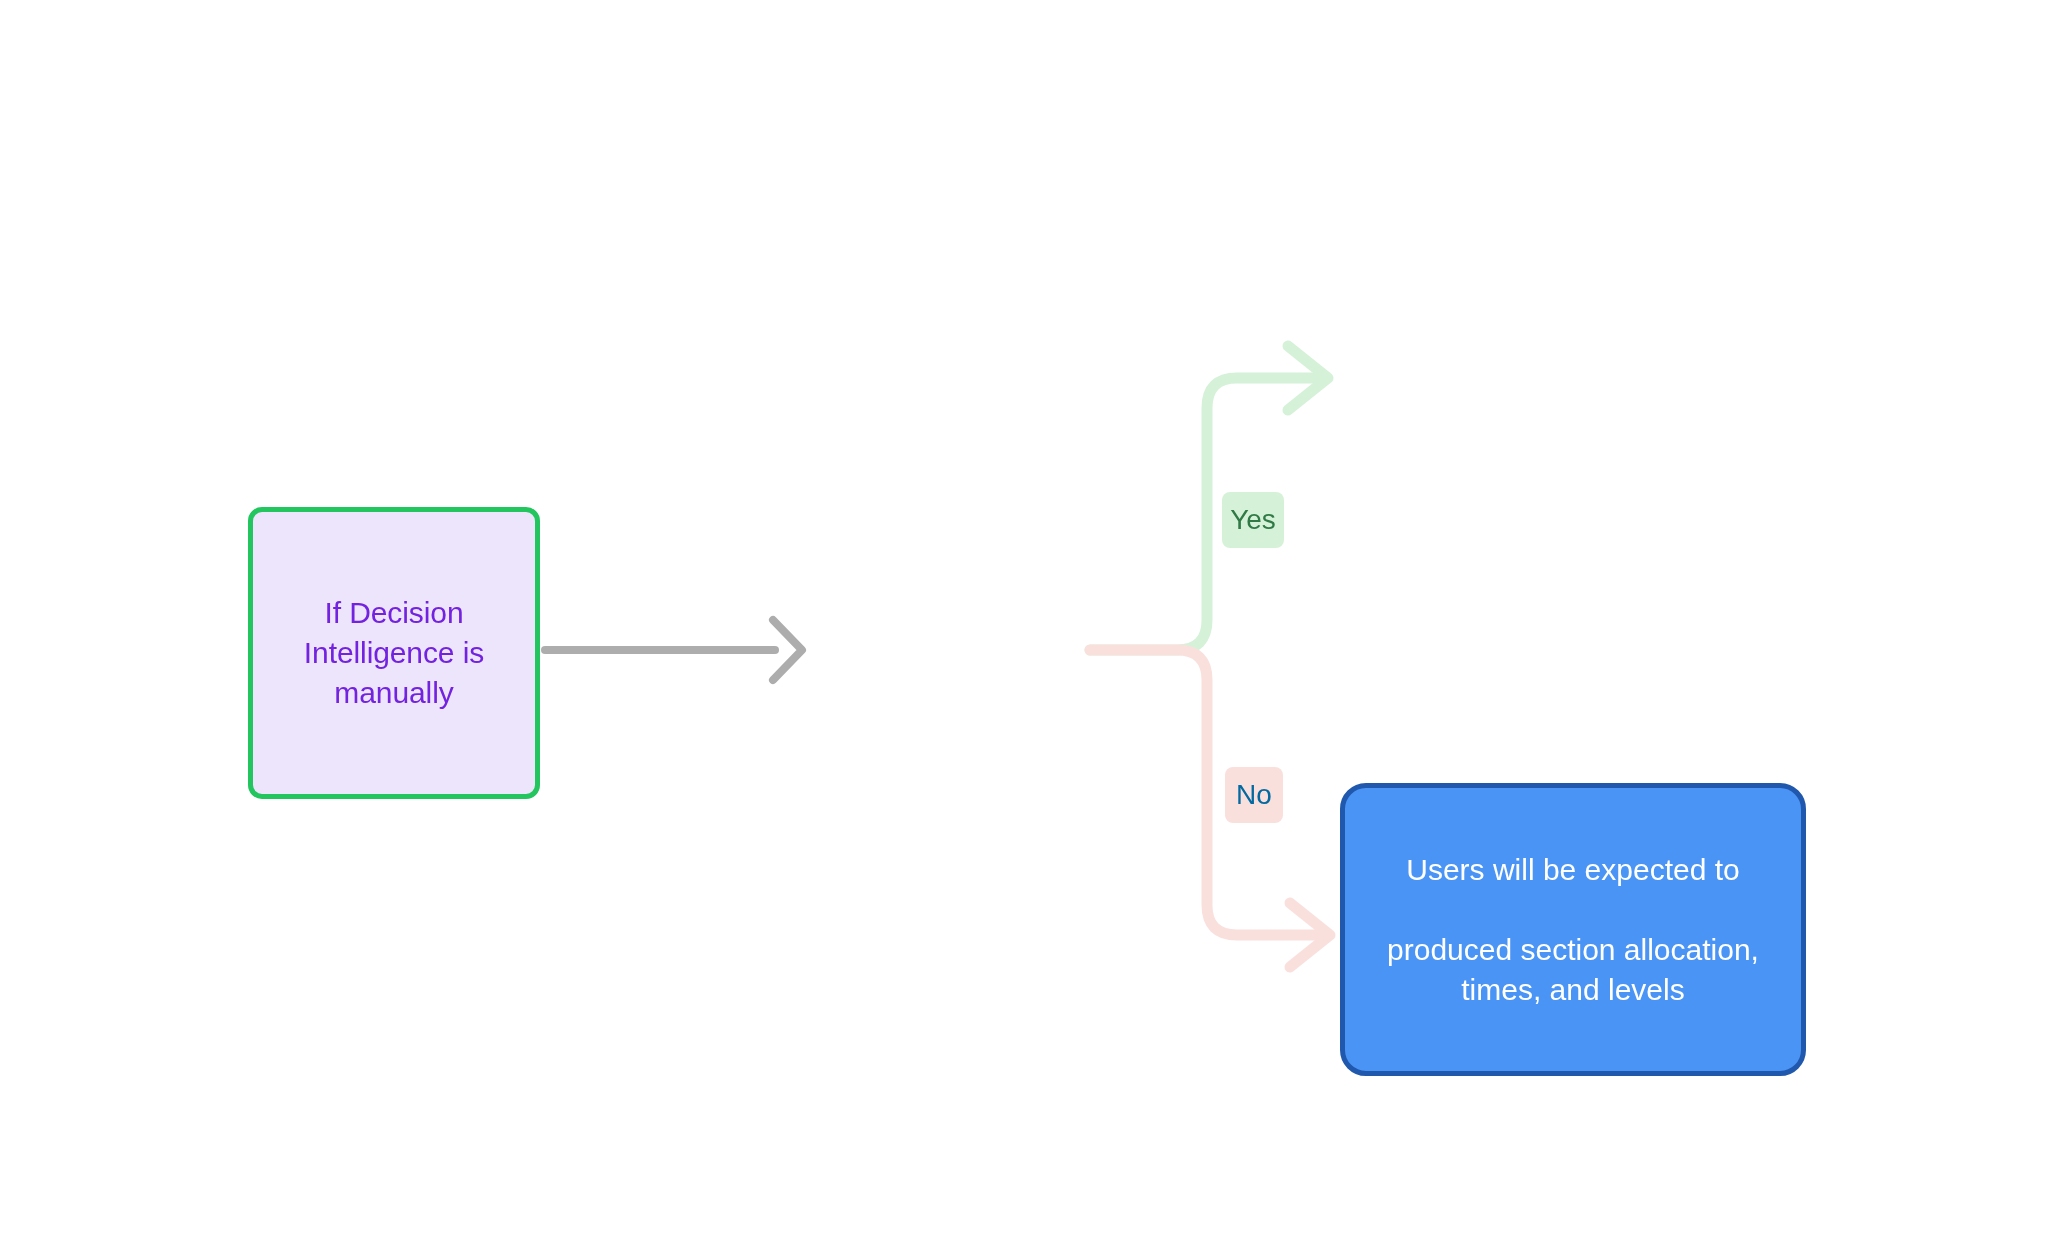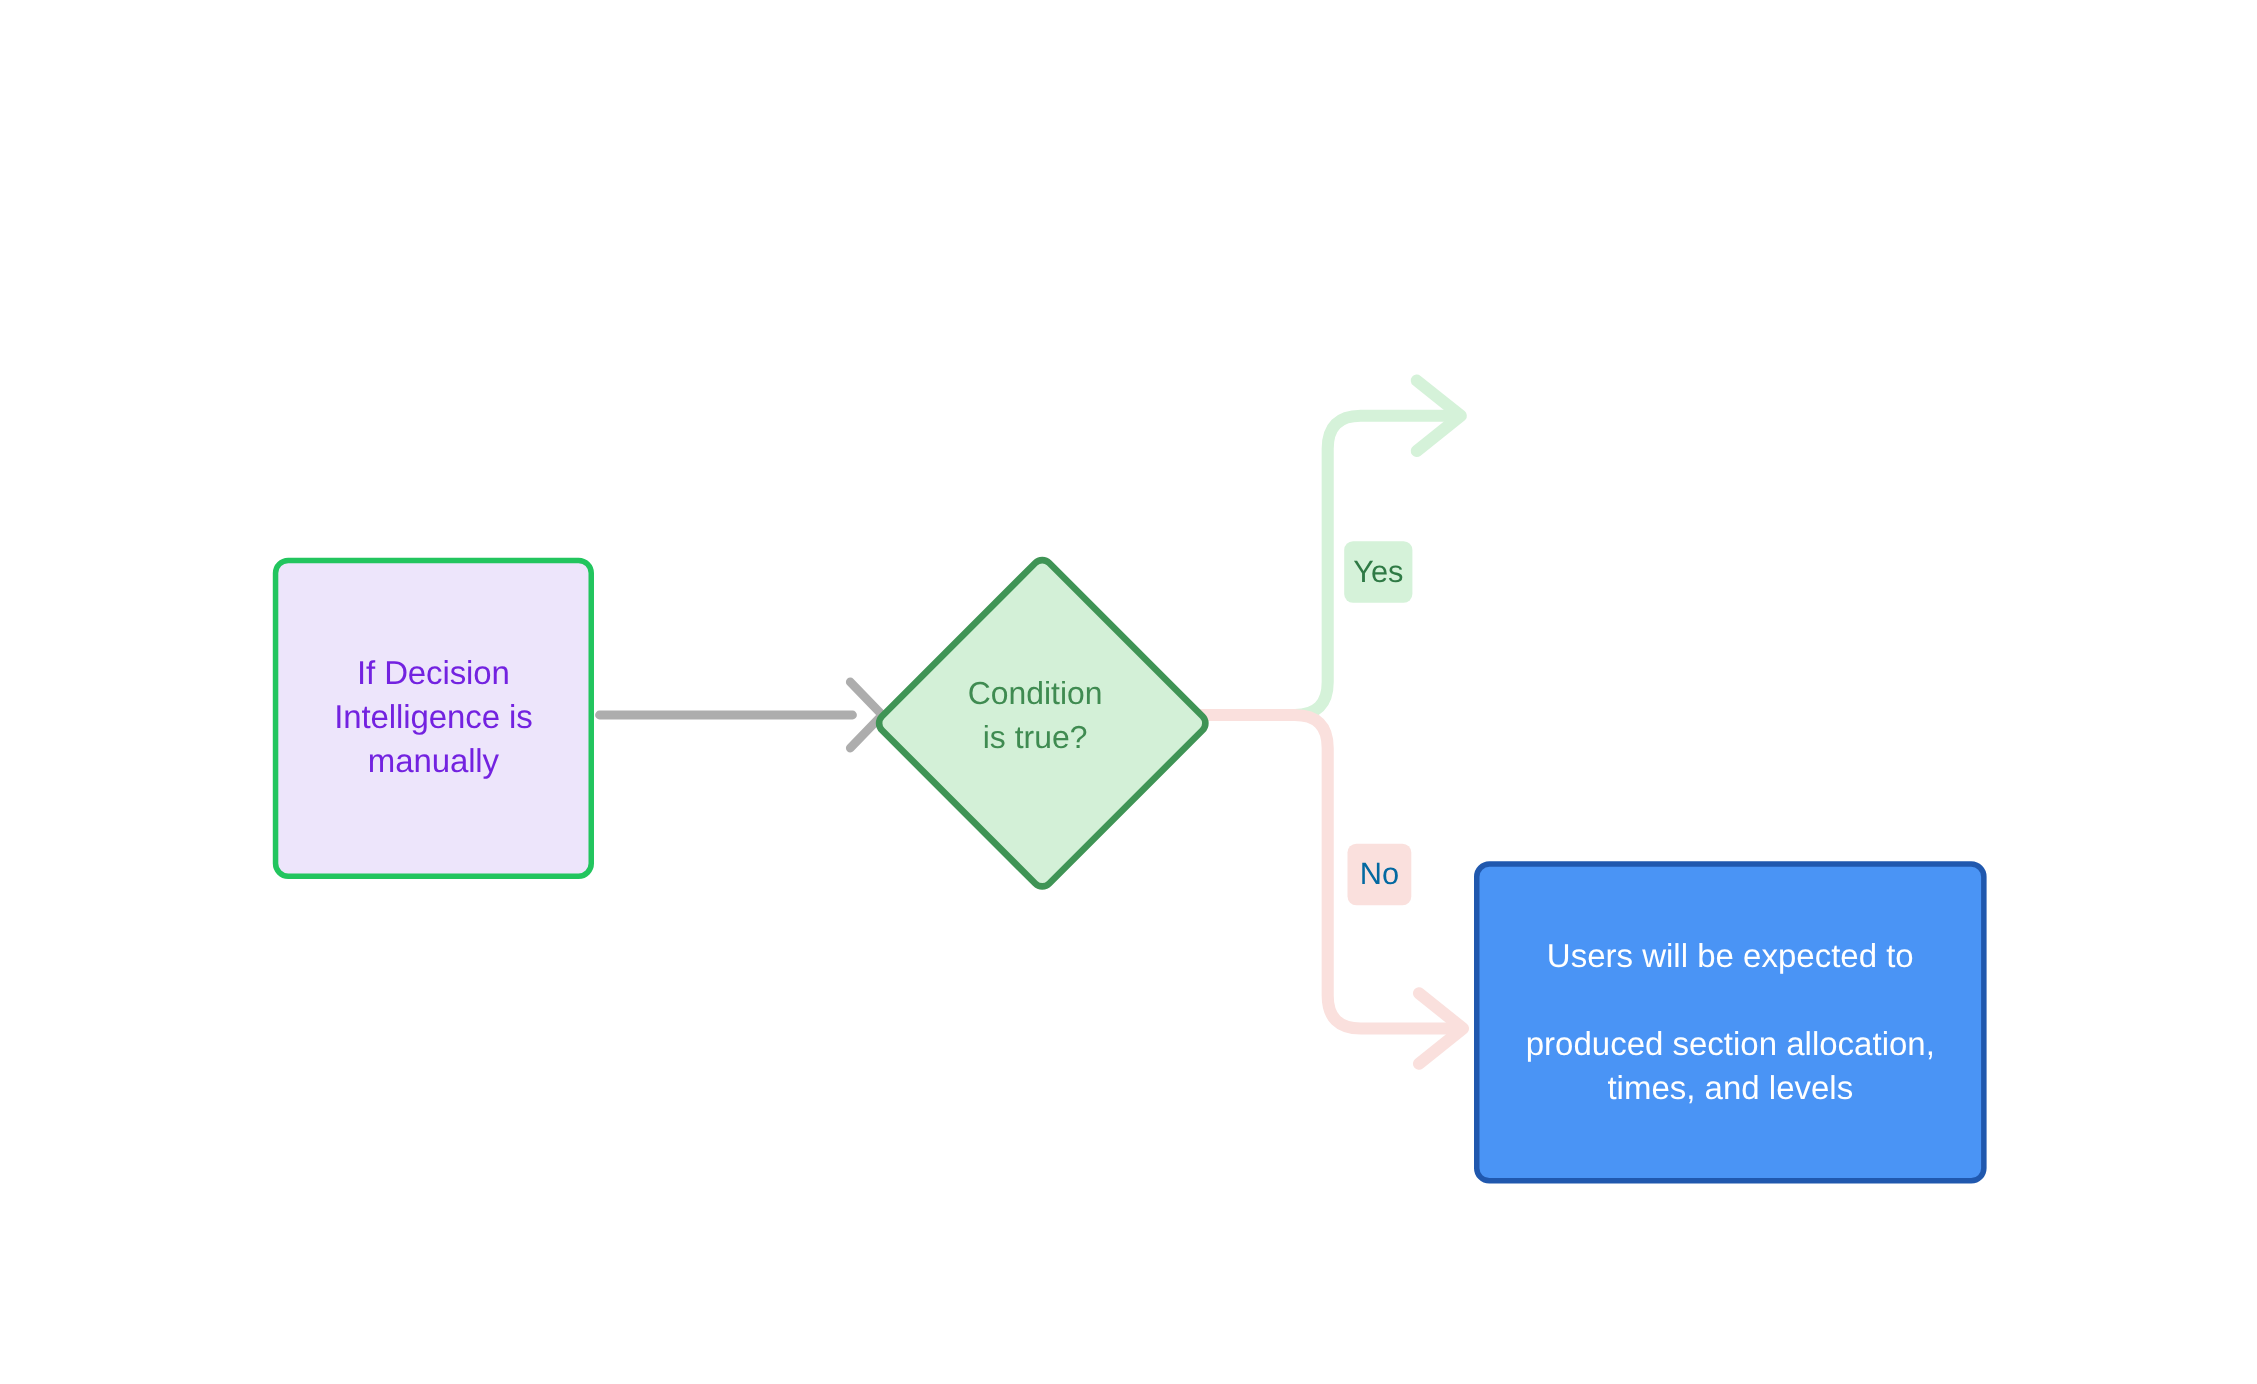--- a/index.html
+++ b/index.html
@@ -99,21 +99,21 @@
   }
 
   
   #node-no-result {
     left: 1340px;
     top: 783px;
     width: 466px;
     height: 293px;
     background: #4a94f5;
     border: 5px solid #2058ae;
-    border-radius: 14px;
+    border-radius: 26px;
     padding: 0 16px;
   }
   #node-no-result .node-text {
     color: #ffffff;
     font-size: 30px;
     line-height: 40px;
   }
 
   
   .edge-label {
@@ -168,27 +168,20 @@
   </svg>
 
   <div class="node" id="node-start">
     <div class="node-text">
       <span>If Decision</span><br>
       <span>Intelligence is</span><br>
       <span>manually</span>
     </div>
   </div>
 
-  <div class="node" id="node-decision">
-    <div class="diamond-shape"></div>
-    <div class="node-text">
-      <span>Condition</span><br>
-      <span>is true?</span>
-    </div>
-  </div>
 
 
   <div class="node" id="node-no-result">
     <div class="node-text">
       <span>Users will be expected to</span><br>
       <br>
       <span>produced section allocation,</span><br>
       <span>times, and levels</span>
     </div>
   </div>

